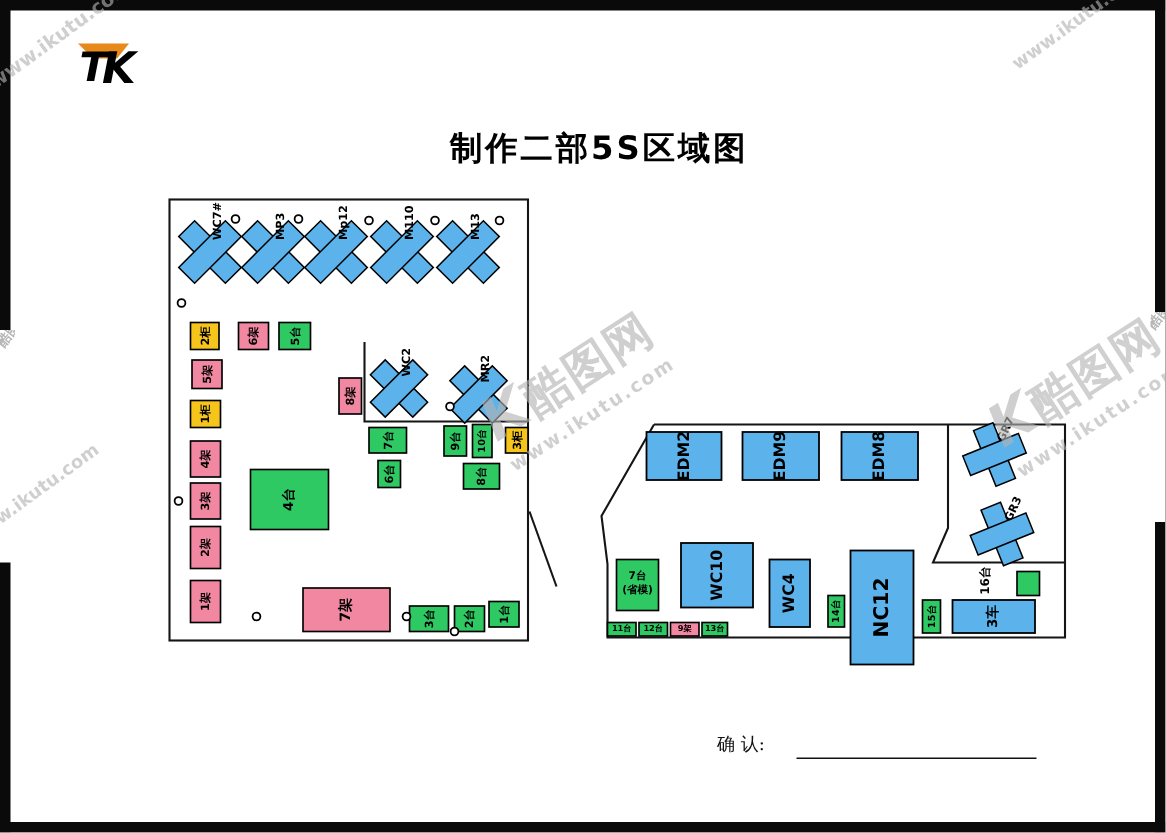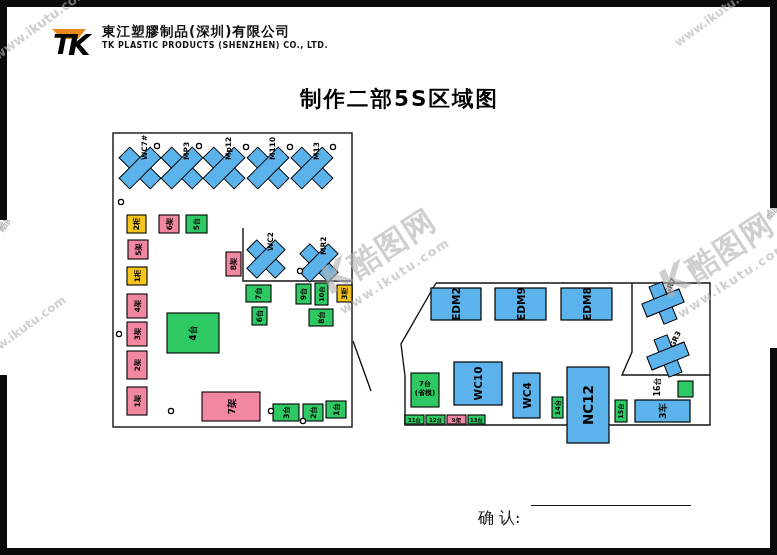--- a/index.html
+++ b/index.html
@@ -19,45 +19,41 @@
   .logo{width:46px;height:36px;}
   .co{margin-left:4px;}
   .co .cn{font-size:13.5px;font-weight:bold;letter-spacing:1px;color:#111;line-height:17px;}
   .co .en{font-size:8px;font-weight:bold;letter-spacing:.5px;color:#111;line-height:11px;}
   .title{position:absolute;left:0;top:84px;width:777px;text-align:center;
          font-size:21.5px;font-weight:bold;letter-spacing:2px;color:#000;margin-left:11px;}
   
   svg.plan{position:absolute;left:0;top:0;}
   svg text{font-family:"DejaVu Sans",sans-serif;fill:#000;}
   
-  .confirm{position:absolute;left:478px;top:508px;font-size:16px;color:#111;
+  .confirm{position:absolute;left:478px;top:488px;font-size:12px;color:#111;
            font-family:"DejaVu Serif",serif;}
   .sigline{position:absolute;left:531px;top:505px;width:160px;border-bottom:1.5px solid #111;}
   
   .wm{position:absolute;color:#b3b3b3;opacity:.62;pointer-events:none;white-space:nowrap;
       font-weight:bold;z-index:30;}
   .wm .big{font-size:31px;letter-spacing:1px;}
   .wm .kk{font-size:38px;font-style:italic;margin-right:2px;}
   .wm .site{font-size:12.5px;letter-spacing:1.5px;}
 </style>
 </head>
 <body>
 
 <div class="page">
 
   <div class="header">
     <svg class="logo" viewBox="0 0 46 36">
       <polygon points="0,6 34,6 26,16 10,16" fill="#E8891B"></polygon>
       <text x="1" y="31" font-size="27" font-weight="bold" font-style="italic" fill="#E8891B">T</text>
       <text x="16" y="32" font-size="29" font-weight="bold" font-style="italic" fill="#151515">K</text>
     </svg>
-    <div class="co">
-      <div class="cn">東江塑膠制品(深圳)有限公司</div>
-      <div class="en">TK PLASTIC PRODUCTS (SHENZHEN) CO., LTD.</div>
-    </div>
   </div>
 
   <div class="title">制作二部5S区域图</div>
 
   <svg class="plan" width="777" height="555" viewBox="0 0 777 555">
       <rect x="113" y="133" width="239" height="294" fill="none" stroke="#151515" stroke-width="1.4"></rect>
       <polyline points="243,228 243,281 352,281" fill="none" stroke="#151515" stroke-width="1.4" stroke-linejoin="miter"></polyline>
       <polyline points="353,341 371,391" fill="none" stroke="#151515" stroke-width="1.4" stroke-linejoin="miter"></polyline>
       <polyline points="436,283 710,283 710,425 405,425 405,376 401,344 436,283" fill="none" stroke="#151515" stroke-width="1.4" stroke-linejoin="miter"></polyline>
       <polyline points="632,283 632,352 622,375 710,375" fill="none" stroke="#151515" stroke-width="1.4" stroke-linejoin="miter"></polyline>

